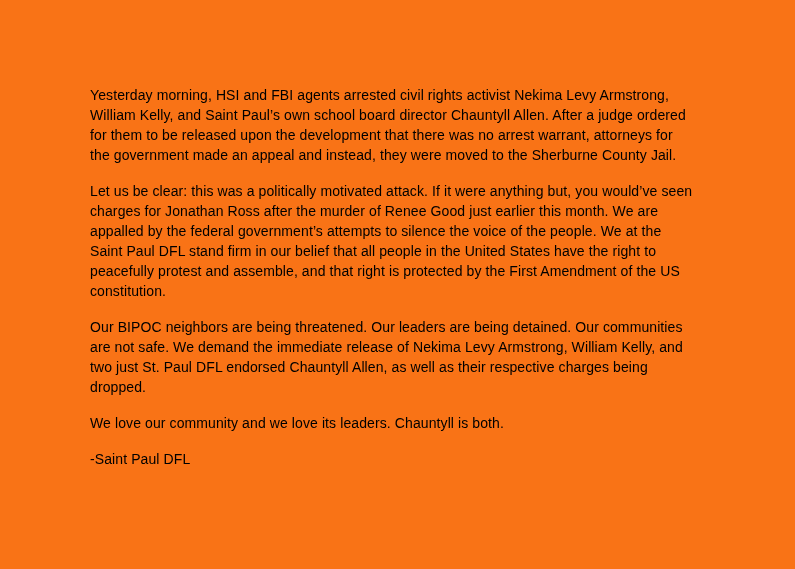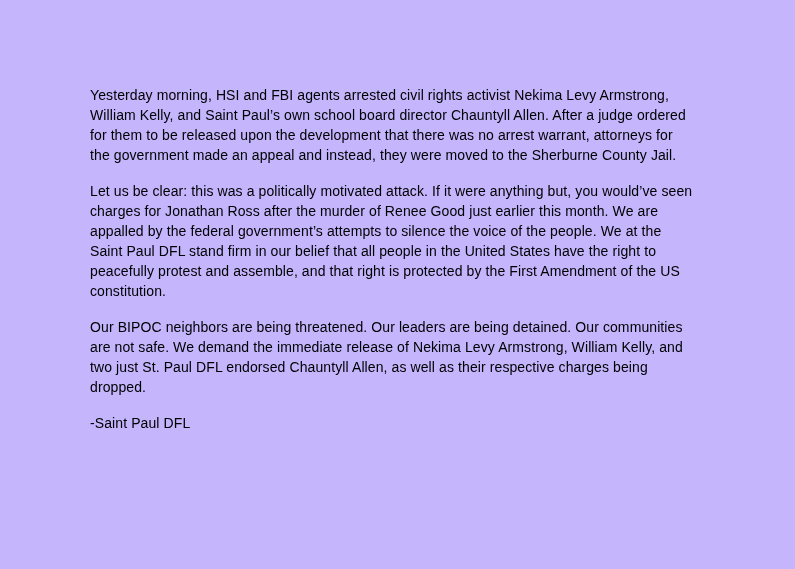--- a/index.html
+++ b/index.html
@@ -32,31 +32,32 @@
     margin: 0 0 16px 0;
     white-space: pre-line; 
   }
   .content p:last-child {
     margin-bottom: 4px;
   }
 </style>
 </head>
 <body>
 
-<div class="page" style="background: #c4b5fd;">
+<div class="page" style="background: #f97316;">
   <div class="content" style="color: rgb(0, 0, 0);">
     <p>Yesterday morning, HSI and FBI agents arrested civil rights activist Nekima Levy Armstrong,
 William Kelly, and Saint Paul’s own school board director Chauntyll Allen. After a judge ordered
 for them to be released upon the development that there was no arrest warrant, attorneys for
 the government made an appeal and instead, they were moved to the Sherburne County Jail.</p>
     <p>Let us be clear: this was a politically motivated attack. If it were anything but, you would’ve seen
 charges for Jonathan Ross after the murder of Renee Good just earlier this month. We are
 appalled by the federal government’s attempts to silence the voice of the people. We at the
 Saint Paul DFL stand firm in our belief that all people in the United States have the right to
 peacefully protest and assemble, and that right is protected by the First Amendment of the US
 constitution.</p>
     <p>Our BIPOC neighbors are being threatened. Our leaders are being detained. Our communities
 are not safe. We demand the immediate release of Nekima Levy Armstrong, William Kelly, and
 two just St. Paul DFL endorsed Chauntyll Allen, as well as their respective charges being
 dropped.</p>
+    <p>We love our community and we love its leaders. Chauntyll is both.</p>
     <p>-Saint Paul DFL</p>
   </div>
 </div>
 
 </body></html>

